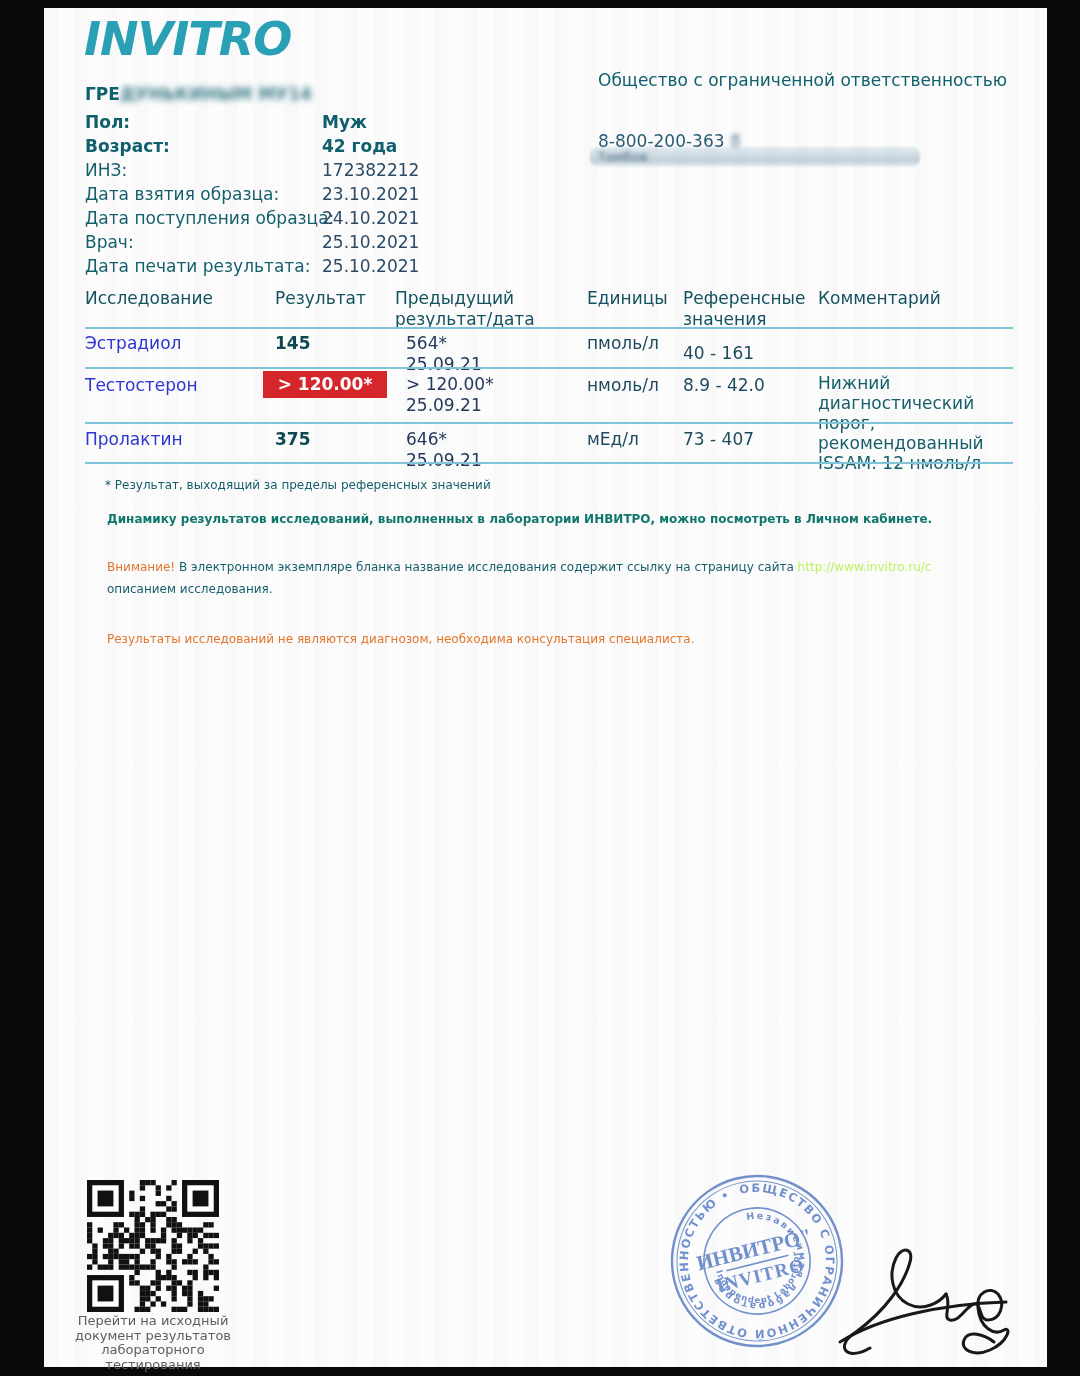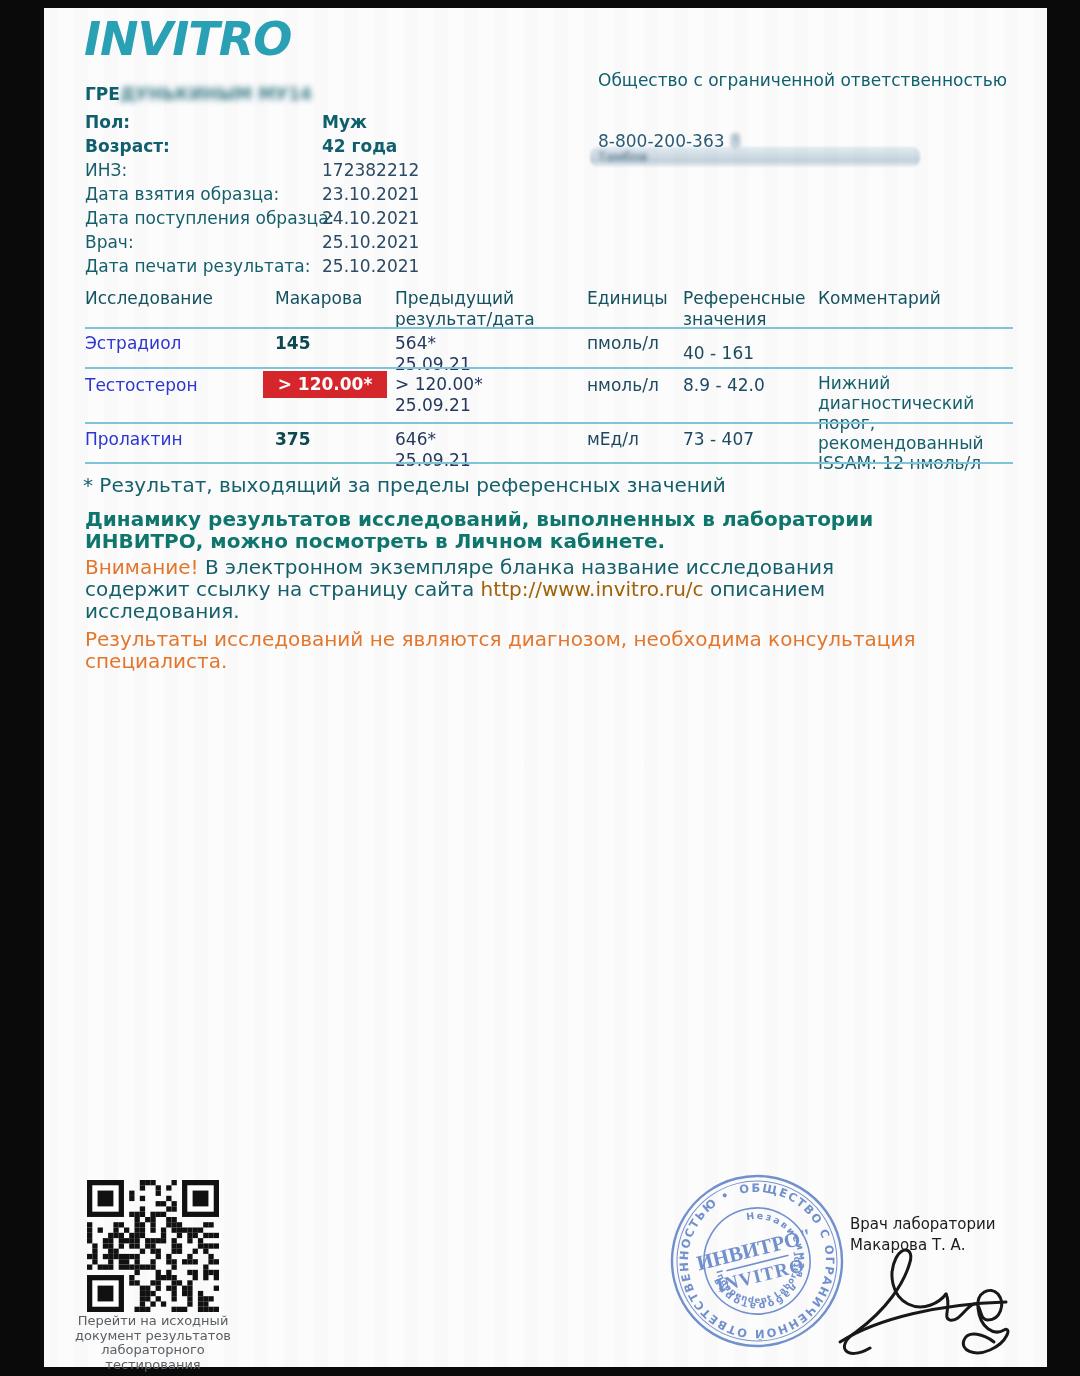--- a/index.html
+++ b/index.html
@@ -24,31 +24,31 @@
   .phone{left:598px;top:131px;font-size:17px;color:#2b5a75;}
   .smudge{left:590px;top:147px;width:330px;height:20px;
         background:linear-gradient(180deg,rgba(150,185,205,.25),rgba(90,130,160,.35) 70%,rgba(150,185,205,.15));
         border-radius:8px;filter:blur(1px);}
   .smudge span{position:absolute;left:8px;top:2px;font-size:13px;color:#3d6077;filter:blur(2px);}
   
   .th{font-size:17px;color:#14525f;white-space:pre-line;line-height:21px;}
   .cell{font-size:17px;white-space:pre-line;line-height:21px;}
   .test{color:#2d36cf;}
   .res{color:#0d4750;font-weight:bold;}
-  .prev{color:#24395c;}
+  .prev{color:#24395c;margin-left:11px;}
   .unit,.ref{color:#1d4a5e;}
   .comm{color:#155f6b;line-height:20px;}
   .hline{position:absolute;left:85px;width:928px;height:2px;background:#7fc4d9;}
   .badge{position:absolute;left:263px;top:371px;width:124px;height:27px;background:#d5262b;
         color:#fff;font-size:17px;font-weight:bold;text-align:center;line-height:26px;}
   
-  .note{font-size:20px;color:#155f6b;line-height:22px;}
+  .note{font-size:12px;color:#155f6b;line-height:22px;margin-left:22px;}
   .dyn{font-weight:bold;color:#0f766e;}
   .orange{color:#e4762b;}
-  .link{color:#a16207;}
+  .link{color:#bef264;}
   
   .qr-cap{left:53px;top:1314px;width:200px;text-align:center;font-size:13px;line-height:14.5px;
         color:#595f63;white-space:pre-line;}
   
   .doctor{left:850px;top:1214px;font-size:15px;color:#1c1c1c;line-height:21px;font-weight:500;}
   .stamp{left:668px;top:1172px;opacity:.88;}
   .black-bar{position:absolute;background:#0a0a0a;}
 </style>
 </head>
 <body>
@@ -98,21 +98,21 @@
     <div>Общество с ограниченной ответственностью</div>
   </div>
   <div class="abs phone">
     <span>8-800-200-363</span><span class="blurred2"> 8</span>
   </div>
   <div class="abs smudge">
     <span>Тамбов</span>
   </div>
 
   <div class="abs th" style="left:85px;top:288px">Исследование</div>
-  <div class="abs th" style="left:275px;top:288px">Макарова</div>
+  <div class="abs th" style="left:275px;top:288px">Результат</div>
   <div class="abs th" style="left:395px;top:288px">Предыдущий
 результат/дата</div>
   <div class="abs th" style="left:587px;top:288px">Единицы</div>
   <div class="abs th" style="left:683px;top:288px">Референсные
 значения</div>
   <div class="abs th" style="left:818px;top:288px">Комментарий</div>
   <div class="hline" style="top:327px"></div>
 
   <div class="abs cell test" style="left:85px;top:333px">Эстрадиол</div>
   <div class="abs cell res" style="left:275px;top:333px">145</div>
@@ -388,24 +388,20 @@
       </text>
       <text font-size="8.5" font-weight="bold" fill="#5f82c6" stroke="none" letter-spacing="1" font-family="DejaVu Sans,sans-serif">
         <textPath href="#innerBot">Independent Laboratory • МОСКВА •</textPath>
       </text>
       <text x="89" y="84" text-anchor="middle" font-size="21" font-weight="bold" fill="#5f82c6" stroke="none" font-family="Liberation Serif,serif">ИНВИТРО"</text>
       <line x1="57" y1="91" x2="121" y2="91" stroke-width="1.6"></line>
       <text x="89" y="110" text-anchor="middle" font-size="19" font-weight="bold" fill="#5f82c6" stroke="none" letter-spacing="1" font-family="Liberation Serif,serif">INVITRO</text>
     </g>
   </svg>
 
-  <div class="abs doctor">
-    <div>Врач лаборатории</div>
-    <div>Макарова Т. А.</div>
-  </div>
   <svg class="abs" style="left:820px;top:1240px" width="210" height="125" viewBox="0 0 210 125">
     <g fill="none" stroke="#181818" stroke-width="3" stroke-linecap="round">
       <path d="M50,108 C26,122 14,106 36,92 C66,70 84,44 90,22 C94,8 82,6 76,18 C68,34 72,56 88,64 C104,72 120,62 126,54"></path>
       <path d="M20,102 C58,78 120,64 186,62"></path>
       <path d="M126,54 C132,66 122,78 130,80 C140,82 146,66 154,64 C162,62 158,80 168,80 C180,80 186,64 178,54 C170,46 156,52 158,68 C160,88 174,96 184,90 C192,86 188,102 170,110 C154,117 140,110 144,100 C148,90 164,94 174,102"></path>
     </g>
   </svg>
 </div>
 
 </body></html>

